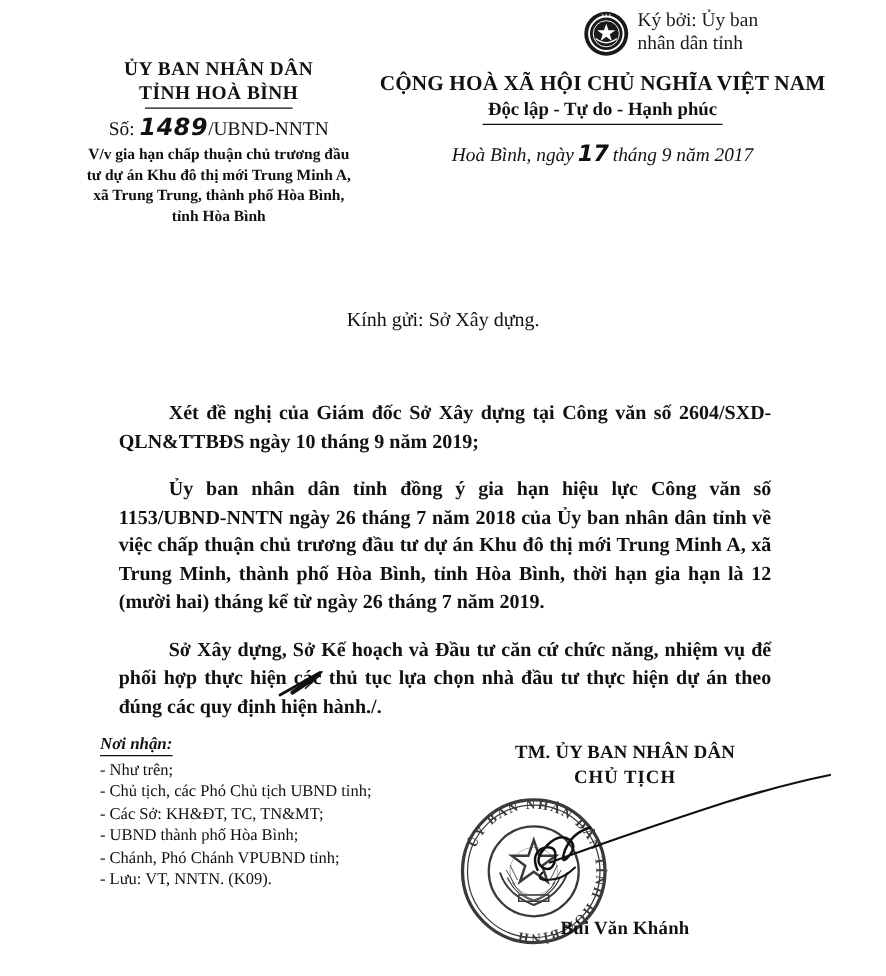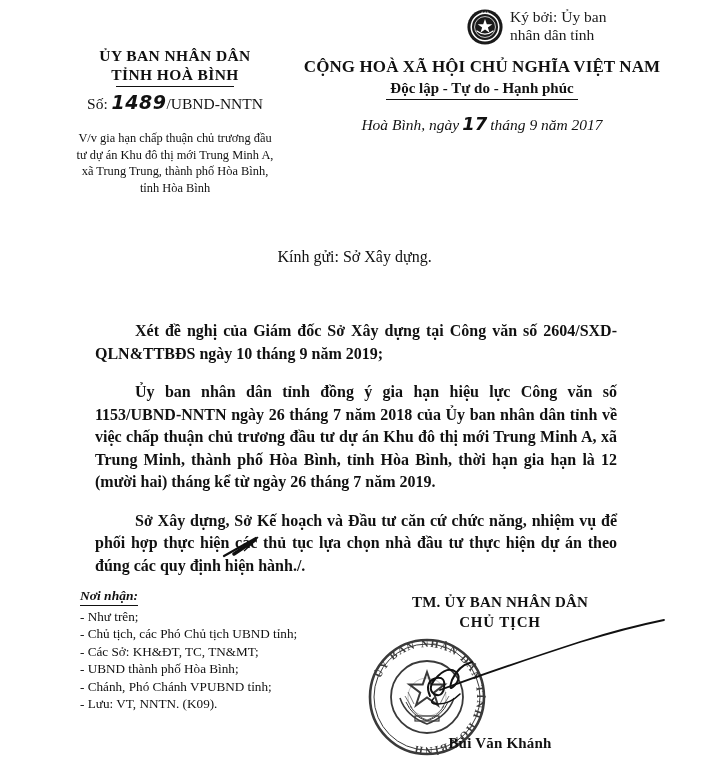--- a/index.html
+++ b/index.html
@@ -66,24 +66,24 @@
     white-space: nowrap;
   }
   .hand-num {
     font-family: "DejaVu Sans", sans-serif;
     font-weight: bold;
     font-style: italic;
     font-size: 19px;
     letter-spacing: .5px;
   }
   .subject {
-    font-weight: normal;
+    font-weight: bold;
     font-size: 12.4px;
     line-height: 16.5px;
-    margin-top: 16px;
+    margin-top: 1px;
     padding: 0 8px;
   }
 
   
   .nation-block {
     position: absolute;
     left: 282px;
     top: 56px;
     width: 400px;
     text-align: center;

